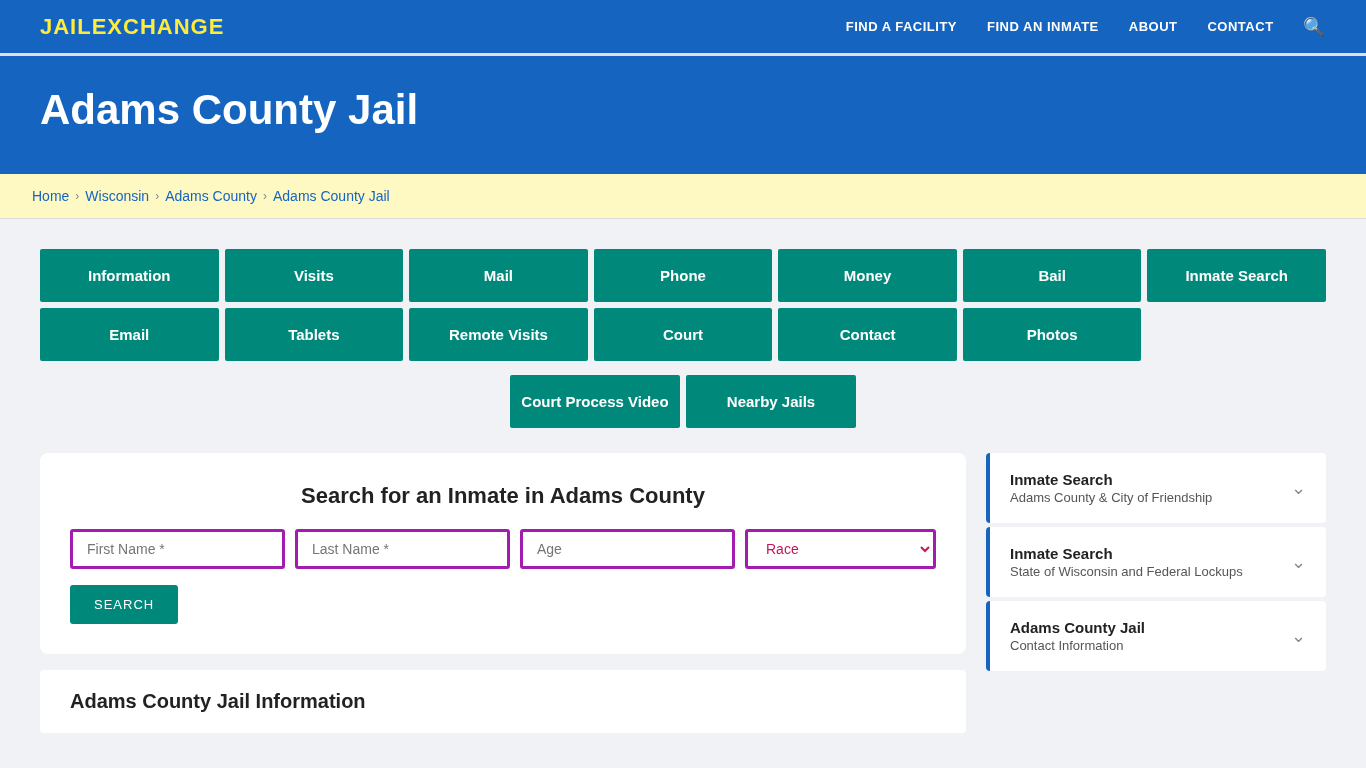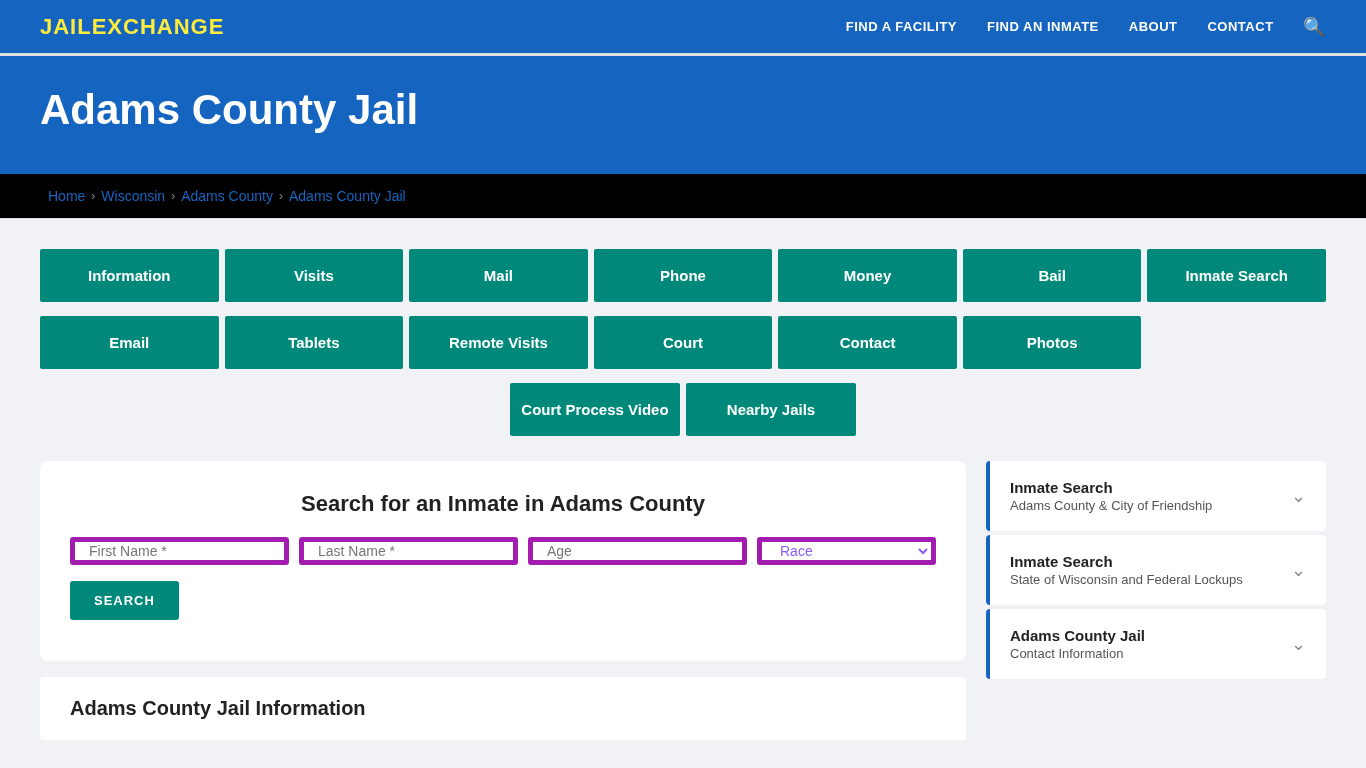--- a/index.html
+++ b/index.html
@@ -48,22 +48,22 @@
       padding: 30px 40px 40px 40px;
     }
     .hero h1 {
       color: #fff;
       font-size: 42px;
       font-weight: 900;
     }
 
     
     .breadcrumb-bar {
-      background: #000000;
-      padding: 14px 48px;
+      background: #fef9c3;
+      padding: 14px 32px;
       border-bottom: 1px solid #ddd;
     }
     .breadcrumb {
       display: flex;
       align-items: center;
       gap: 6px;
       font-size: 14px;
     }
     .breadcrumb a { color: #1565c0; text-decoration: none; }
     .breadcrumb .sep { color: #888; font-size: 12px; }
@@ -74,21 +74,21 @@
       padding: 30px 40px;
       background: #f0f2f5;
       min-height: calc(768px - 60px - 60px - 48px);
     }
 
     
     .button-grid {
       display: grid;
       grid-template-columns: repeat(7, 1fr);
       gap: 6px;
-      margin-bottom: 14px;
+      margin-bottom: 6px;
     }
     .button-grid-2 {
       display: grid;
       grid-template-columns: repeat(7, 1fr);
       gap: 6px;
       margin-bottom: 14px;
     }
     .button-grid-3 {
       display: flex;
       justify-content: center;
@@ -133,34 +133,34 @@
       margin-bottom: 20px;
       color: #222;
     }
     .form-row {
       display: flex;
       gap: 10px;
       margin-bottom: 16px;
     }
     .form-row input, .form-row select {
       flex: 1;
-      padding: 0 14px;
-      border: 5px solid #a21caf;
+      padding: 8px 14px;
+      border: 3px solid #a21caf;
       border-radius: 3px;
       font-size: 14px;
-      color: #8b5cf6;
+      color: #be185d;
       background: #fff;
     }
     .search-btn {
       background: #00897b;
       color: #fff;
       border: none;
       padding: 12px 24px;
       font-size: 13px;
-      font-weight: 700;
+      font-weight: 400;
       letter-spacing: 1px;
       cursor: pointer;
       border-radius: 3px;
       text-transform: uppercase;
     }
 
     
     .bottom-info {
       background: #fff;
       border-radius: 4px;

